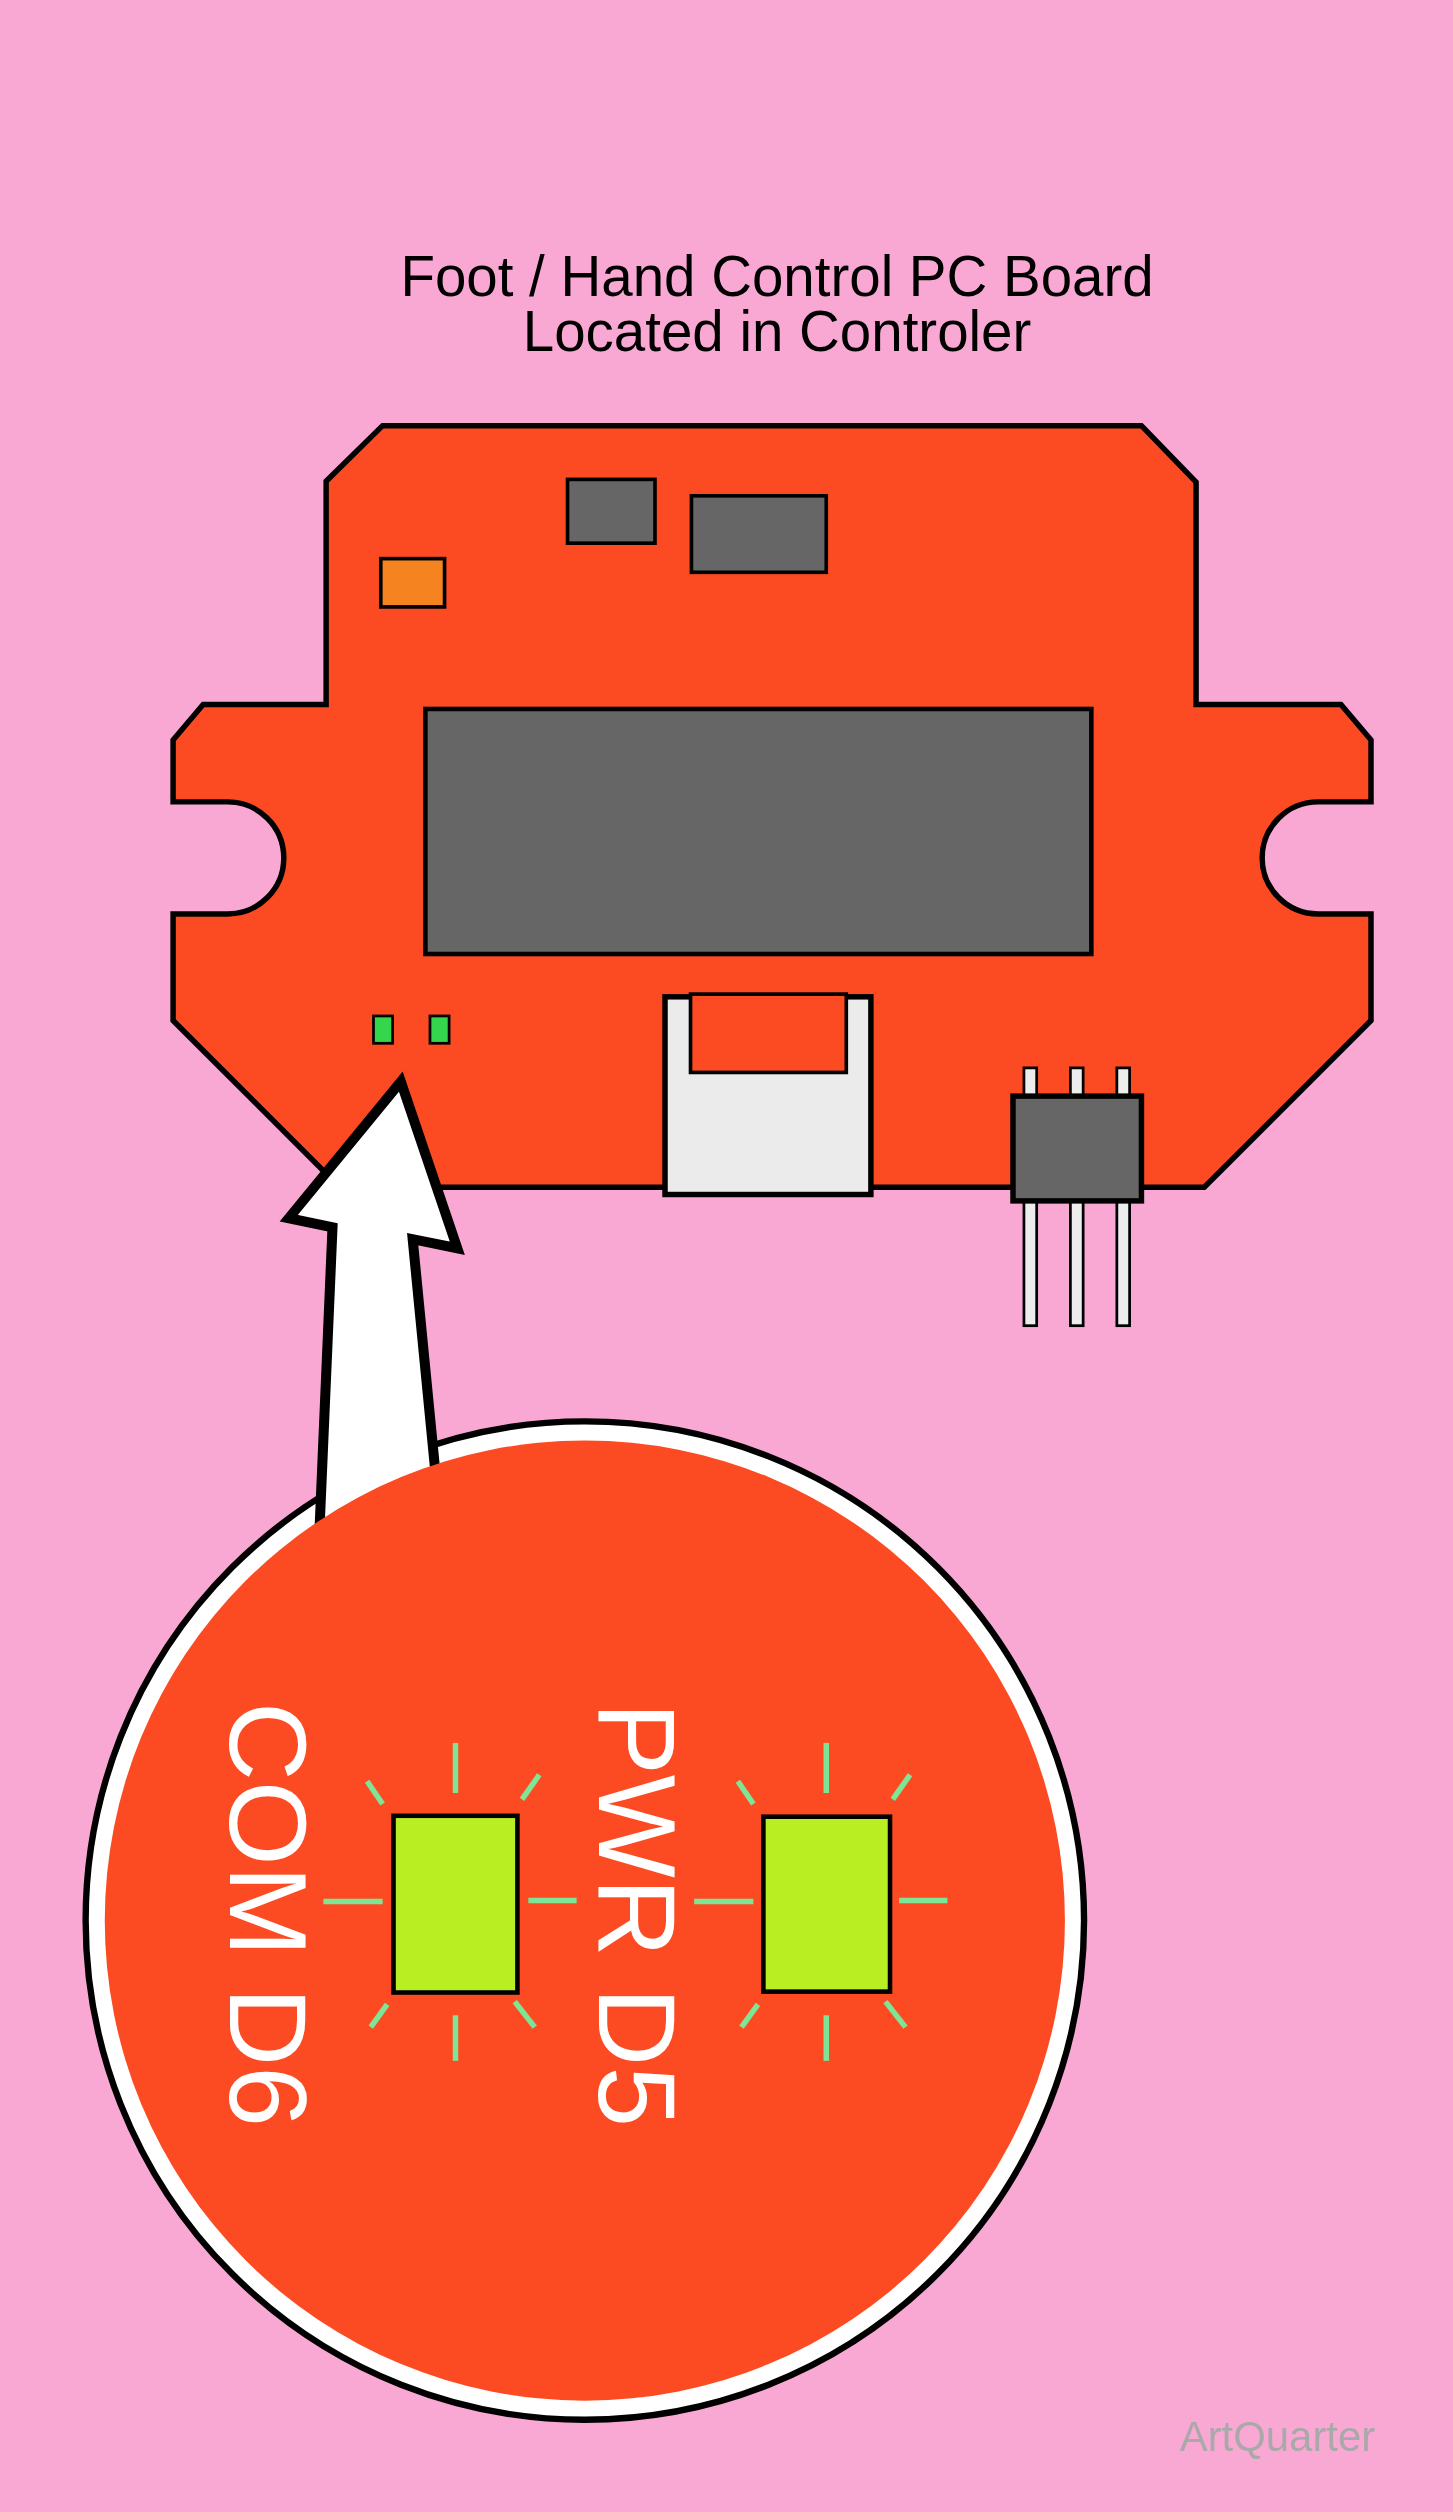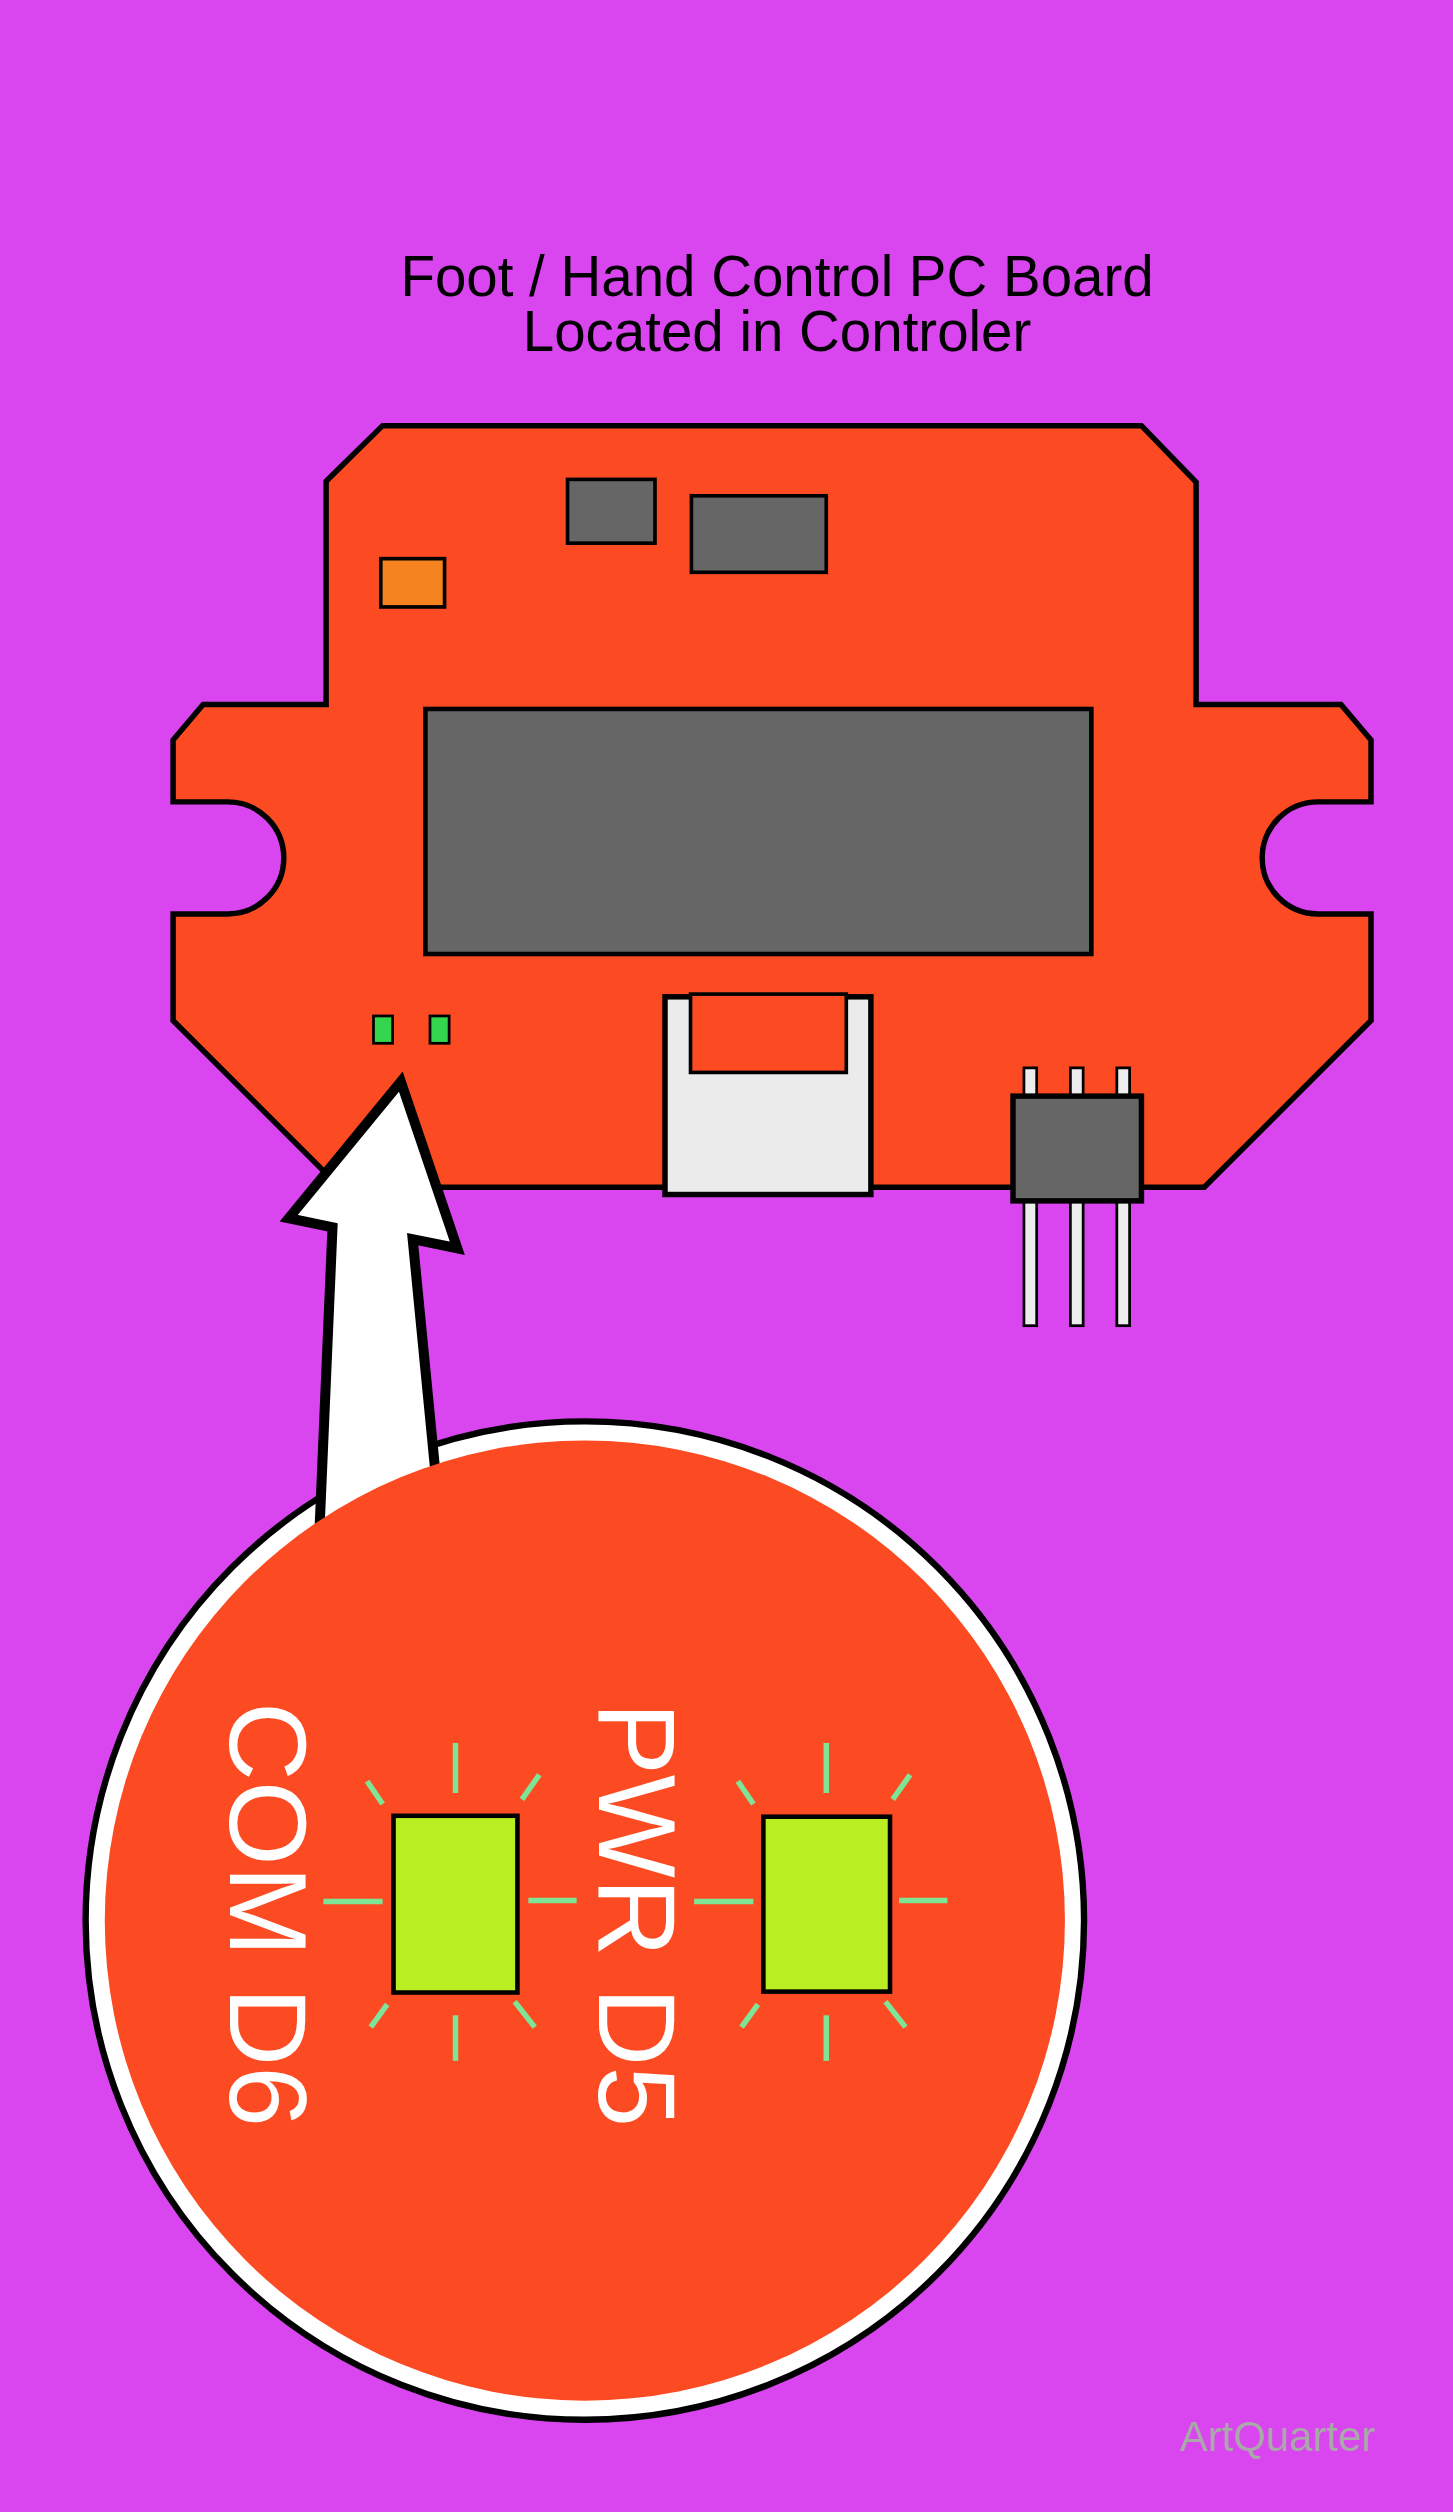--- a/index.html
+++ b/index.html
@@ -4,21 +4,21 @@
 <style>
   html, body {
     margin: 0;
     padding: 0;
     background: #ffffff;
   }
   .stage {
     position: relative;
     width: 1453px;
     height: 2512px;
-    background: #d946ef;
+    background: #f9a8d4;
     overflow: hidden;
   }
   svg {
     display: block;
     width: 100%;
     height: 100%;
   }
   text {
     font-family: "Liberation Sans", sans-serif;
   }

